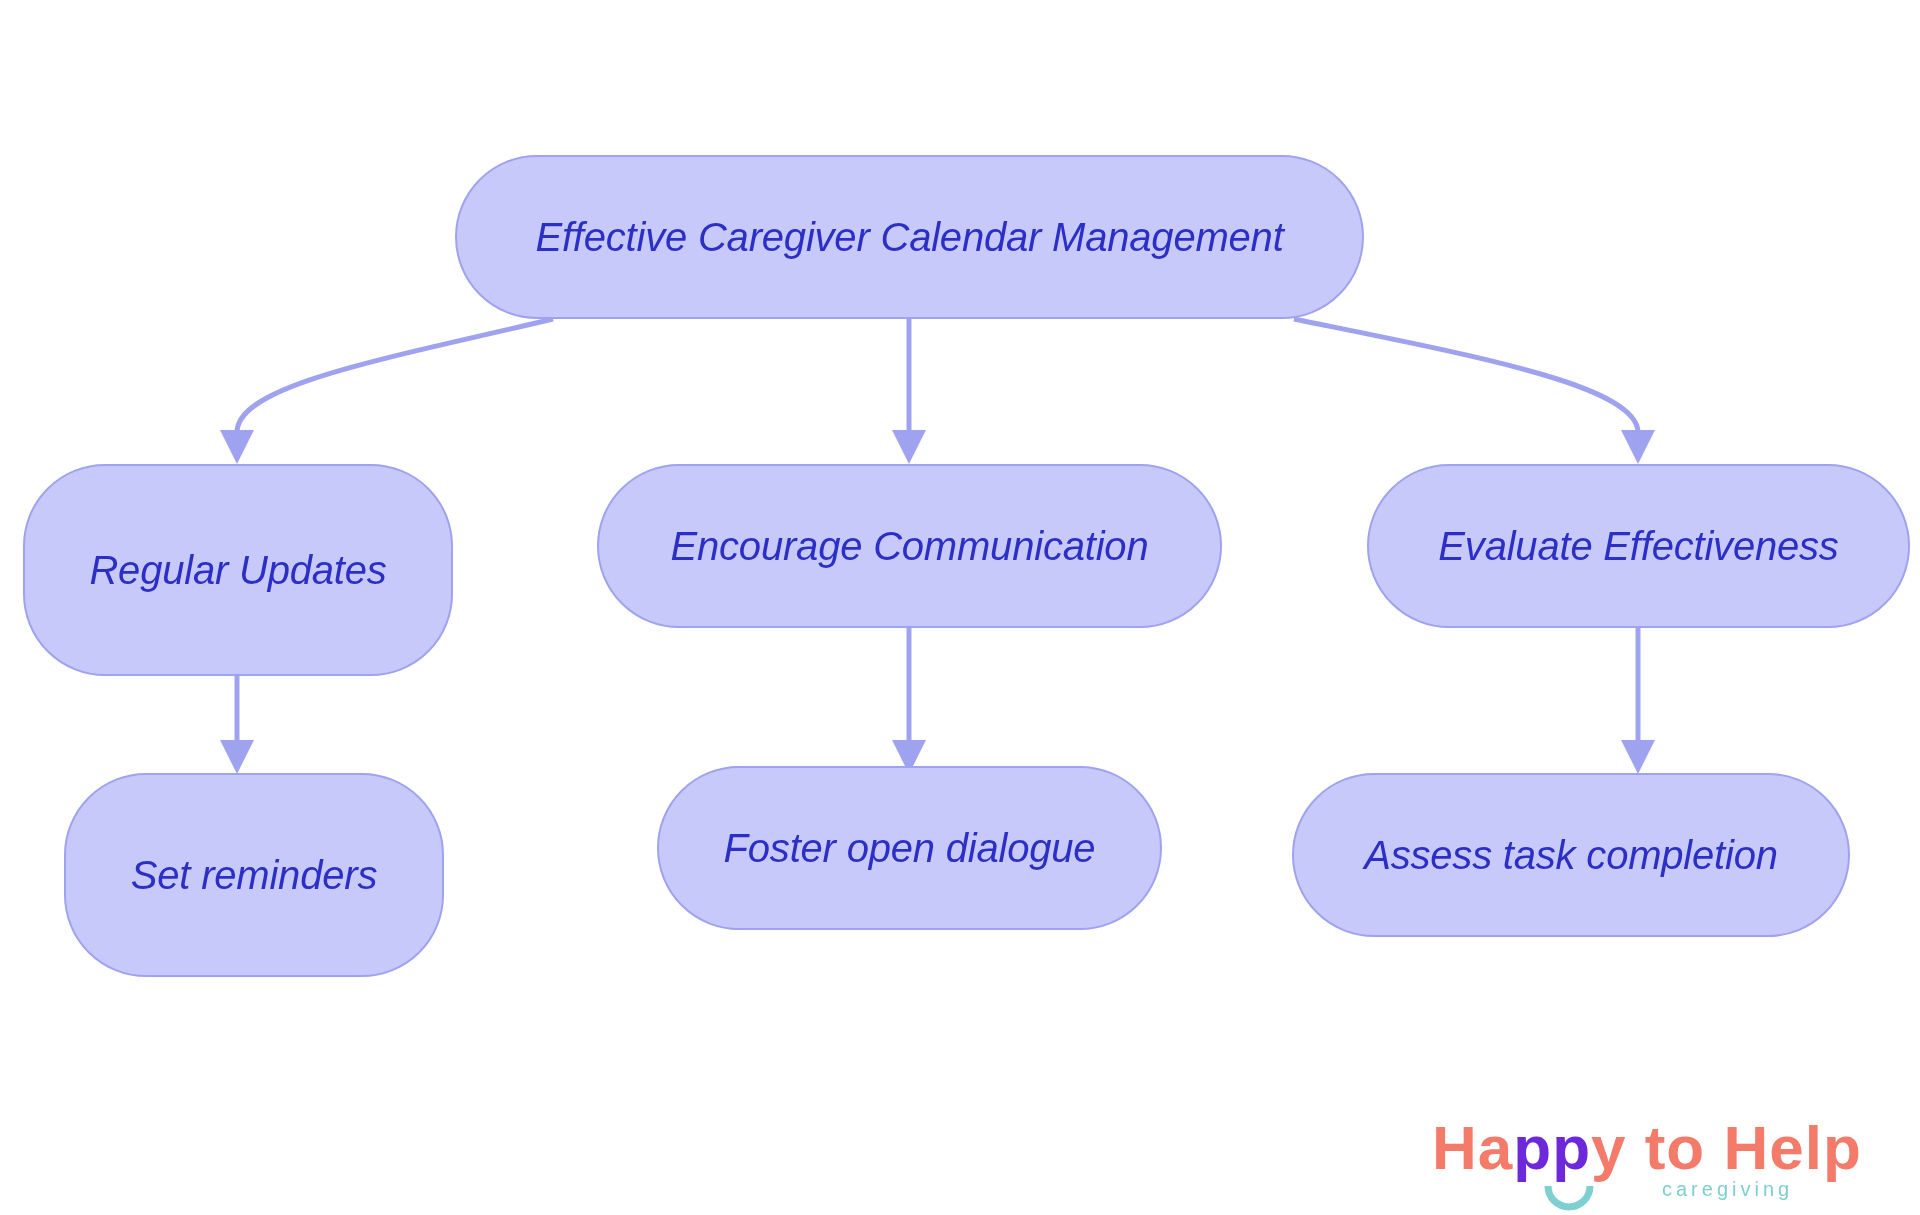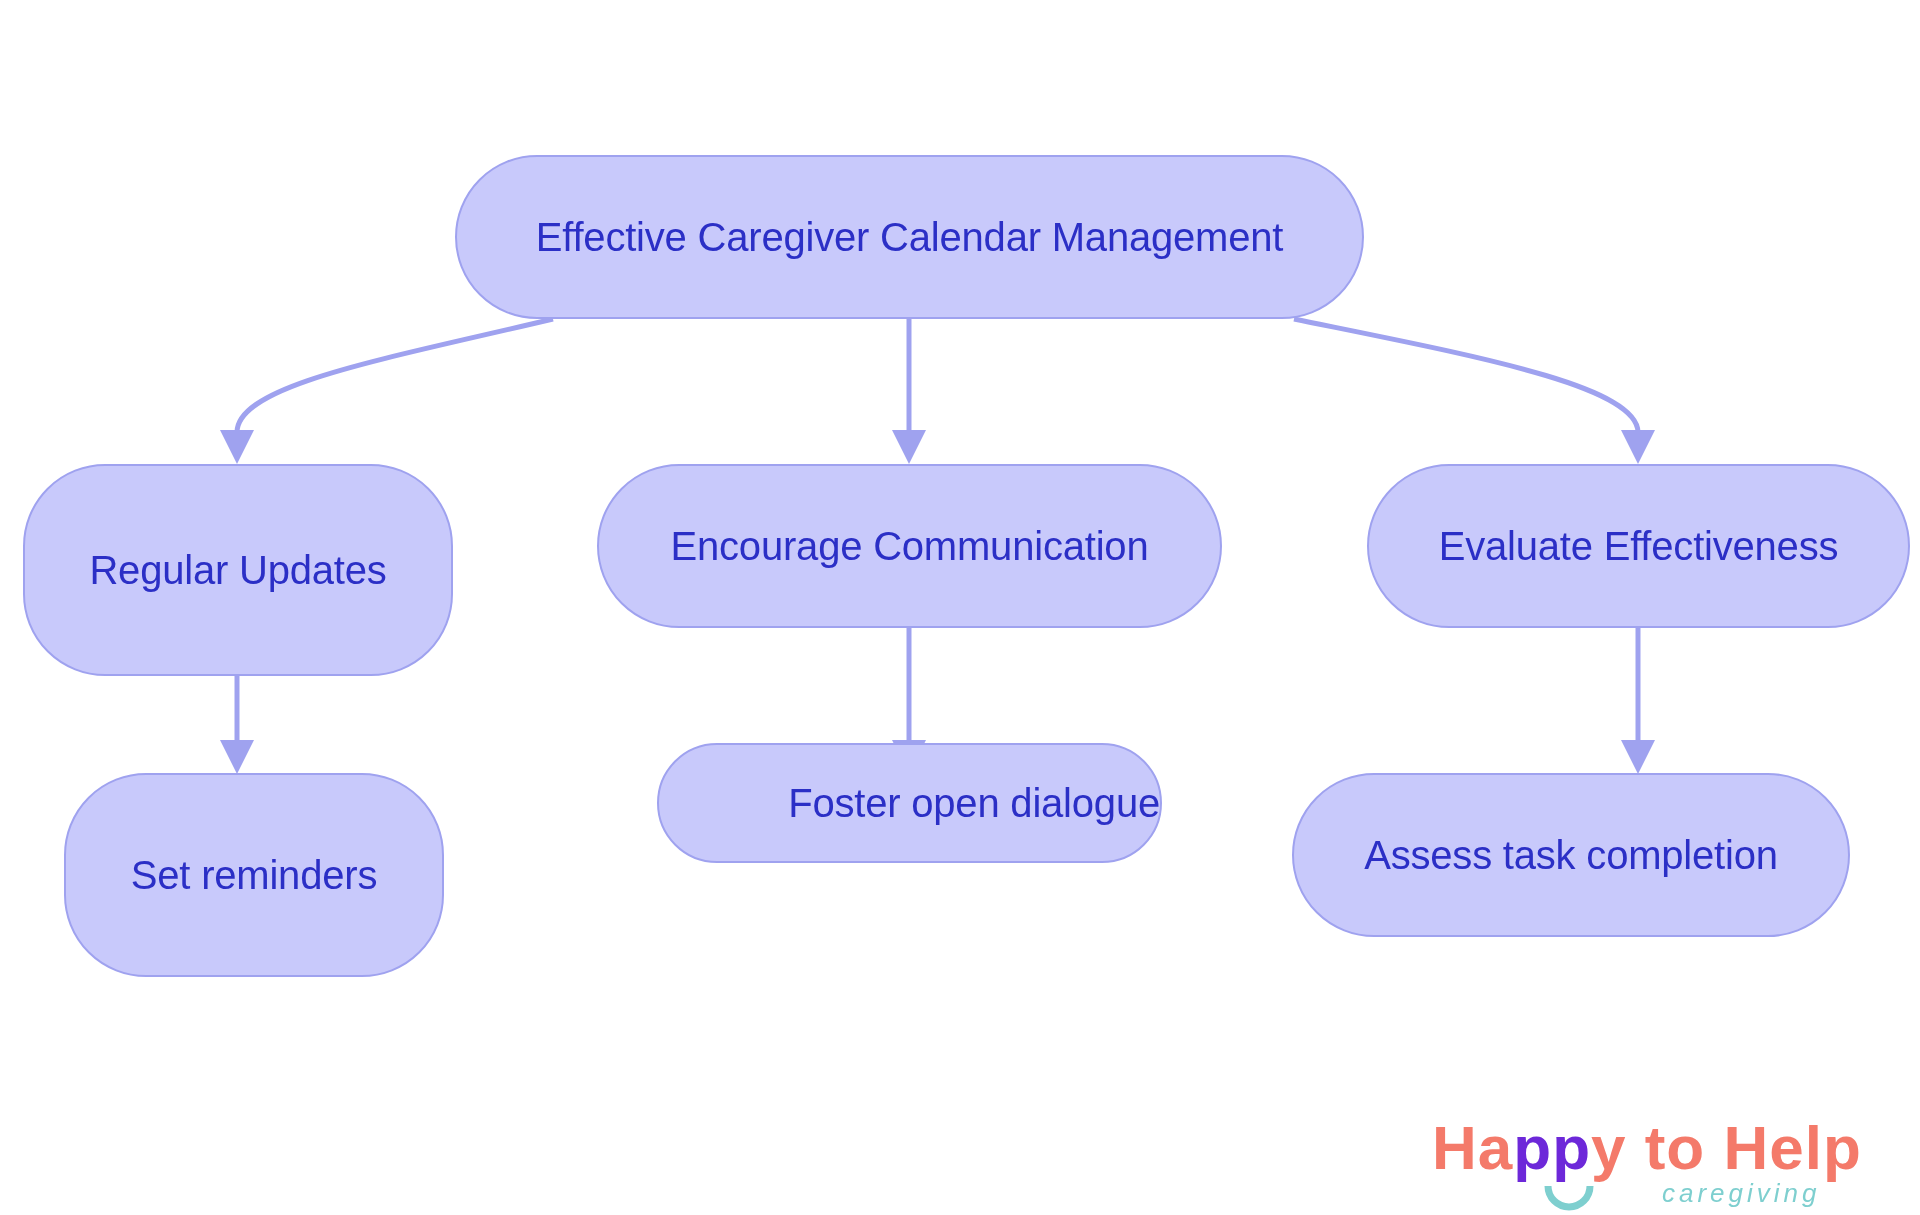--- a/index.html
+++ b/index.html
@@ -6,28 +6,29 @@
   body { width: 1920px; height: 1215px; position: relative; overflow: hidden;
          font-family: "Liberation Sans", "DejaVu Sans", sans-serif; }
   #canvas { position: absolute; left: 0; top: 0; width: 1920px; height: 1215px; }
   .node {
     position: absolute; box-sizing: border-box;
     background: #c8c9fb; border: 2px solid #9fa2ef;
     border-radius: 82px;
     display: flex; align-items: center; justify-content: center;
     color: #2b2fc6; font-size: 40px; white-space: nowrap;
     letter-spacing: -0.2px;
+    font-style: italic;
   }
   svg.edges { position: absolute; left: 0; top: 0; }
   .logo { position: absolute; left: 1432px; top: 1112px; width: 470px; height: 100px; }
   .logo-main { position: absolute; left: 0; top: 0; font-size: 62px; font-weight: bold;
                letter-spacing: 1px; white-space: nowrap; color: #f47a6a; }
   .logo-main .teal { color: #6d28d9; }
-  .logo-sub { position: absolute; left: 230px; top: 66px; font-size: 26px; letter-spacing: 4px;
-              color: #7ecfcf; white-space: nowrap; font-style: italic; }
+  .logo-sub { position: absolute; left: 230px; top: 66px; font-size: 20px; letter-spacing: 4px;
+              color: #7ecfcf; white-space: nowrap; }
   .smile { position: absolute; left: 112px; top: 72px; }
 </style>
 </head>
 <body>
 
 <div id="canvas">
 
   <svg class="edges" width="1920" height="1215">
     <defs>
       <marker id="arrow" markerWidth="12" markerHeight="12" refX="6" refY="10" orient="auto" markerUnits="userSpaceOnUse" viewBox="0 0 12 12">
@@ -63,21 +64,21 @@
   <div class="node" style="left:1367px; top:464px; width:543px; height:164px;">
     <span>Evaluate Effectiveness</span>
   </div>
   <div class="node" style="left:597px; top:464px; width:625px; height:164px;">
     <span>Encourage Communication</span>
   </div>
 
   <div class="node" style="left:64px; top:773px; width:380px; height:204px;">
     <span>Set reminders</span>
   </div>
-  <div class="node" style="left:657px; top:743px; width:505px; height:120px;justify-content:flex-end;">
+  <div class="node" style="left:657px; top:766px; width:505px; height:164px;">
     <span>Foster open dialogue</span>
   </div>
   <div class="node" style="left:1292px; top:773px; width:558px; height:164px;">
     <span>Assess task completion</span>
   </div>
 
   <div class="logo">
     <div class="logo-main">
       <span>Ha</span><span class="teal">pp</span><span>y to Help</span>
     </div>

